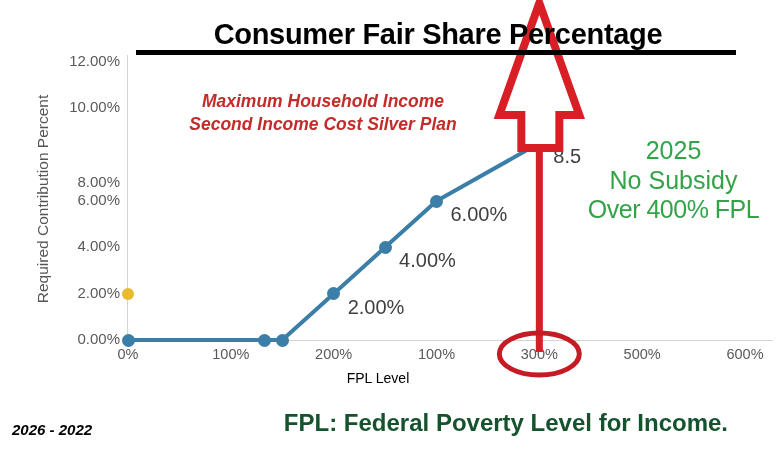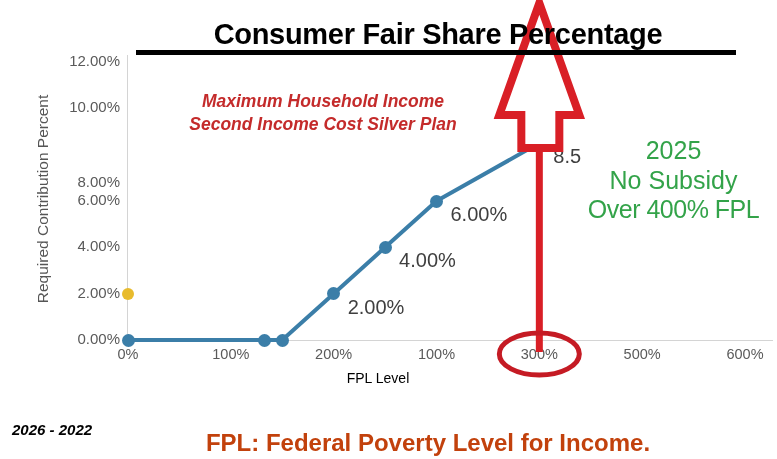--- a/index.html
+++ b/index.html
@@ -175,26 +175,25 @@
     font-size: 15px;
     font-weight: bold;
     font-style: italic;
     color: #000000;
   }
   .footer-note {
     position: absolute;
     left: 128px;
     top: 409px;
     width: 600px;
-    text-align: center;
+    text-align: right;
     font-size: 24px;
     font-weight: bold;
-    color: #c2410c;
-    white-space: nowrap;
-    margin-top: 20px;
+    color: #14532d;
+    white-space: nowrap;
   }
 
   
   #series-svg, #anno-svg {
     position: absolute;
     left: 0; top: 0;
     width: 777px;
     height: 459px;
     overflow: visible;
   }

